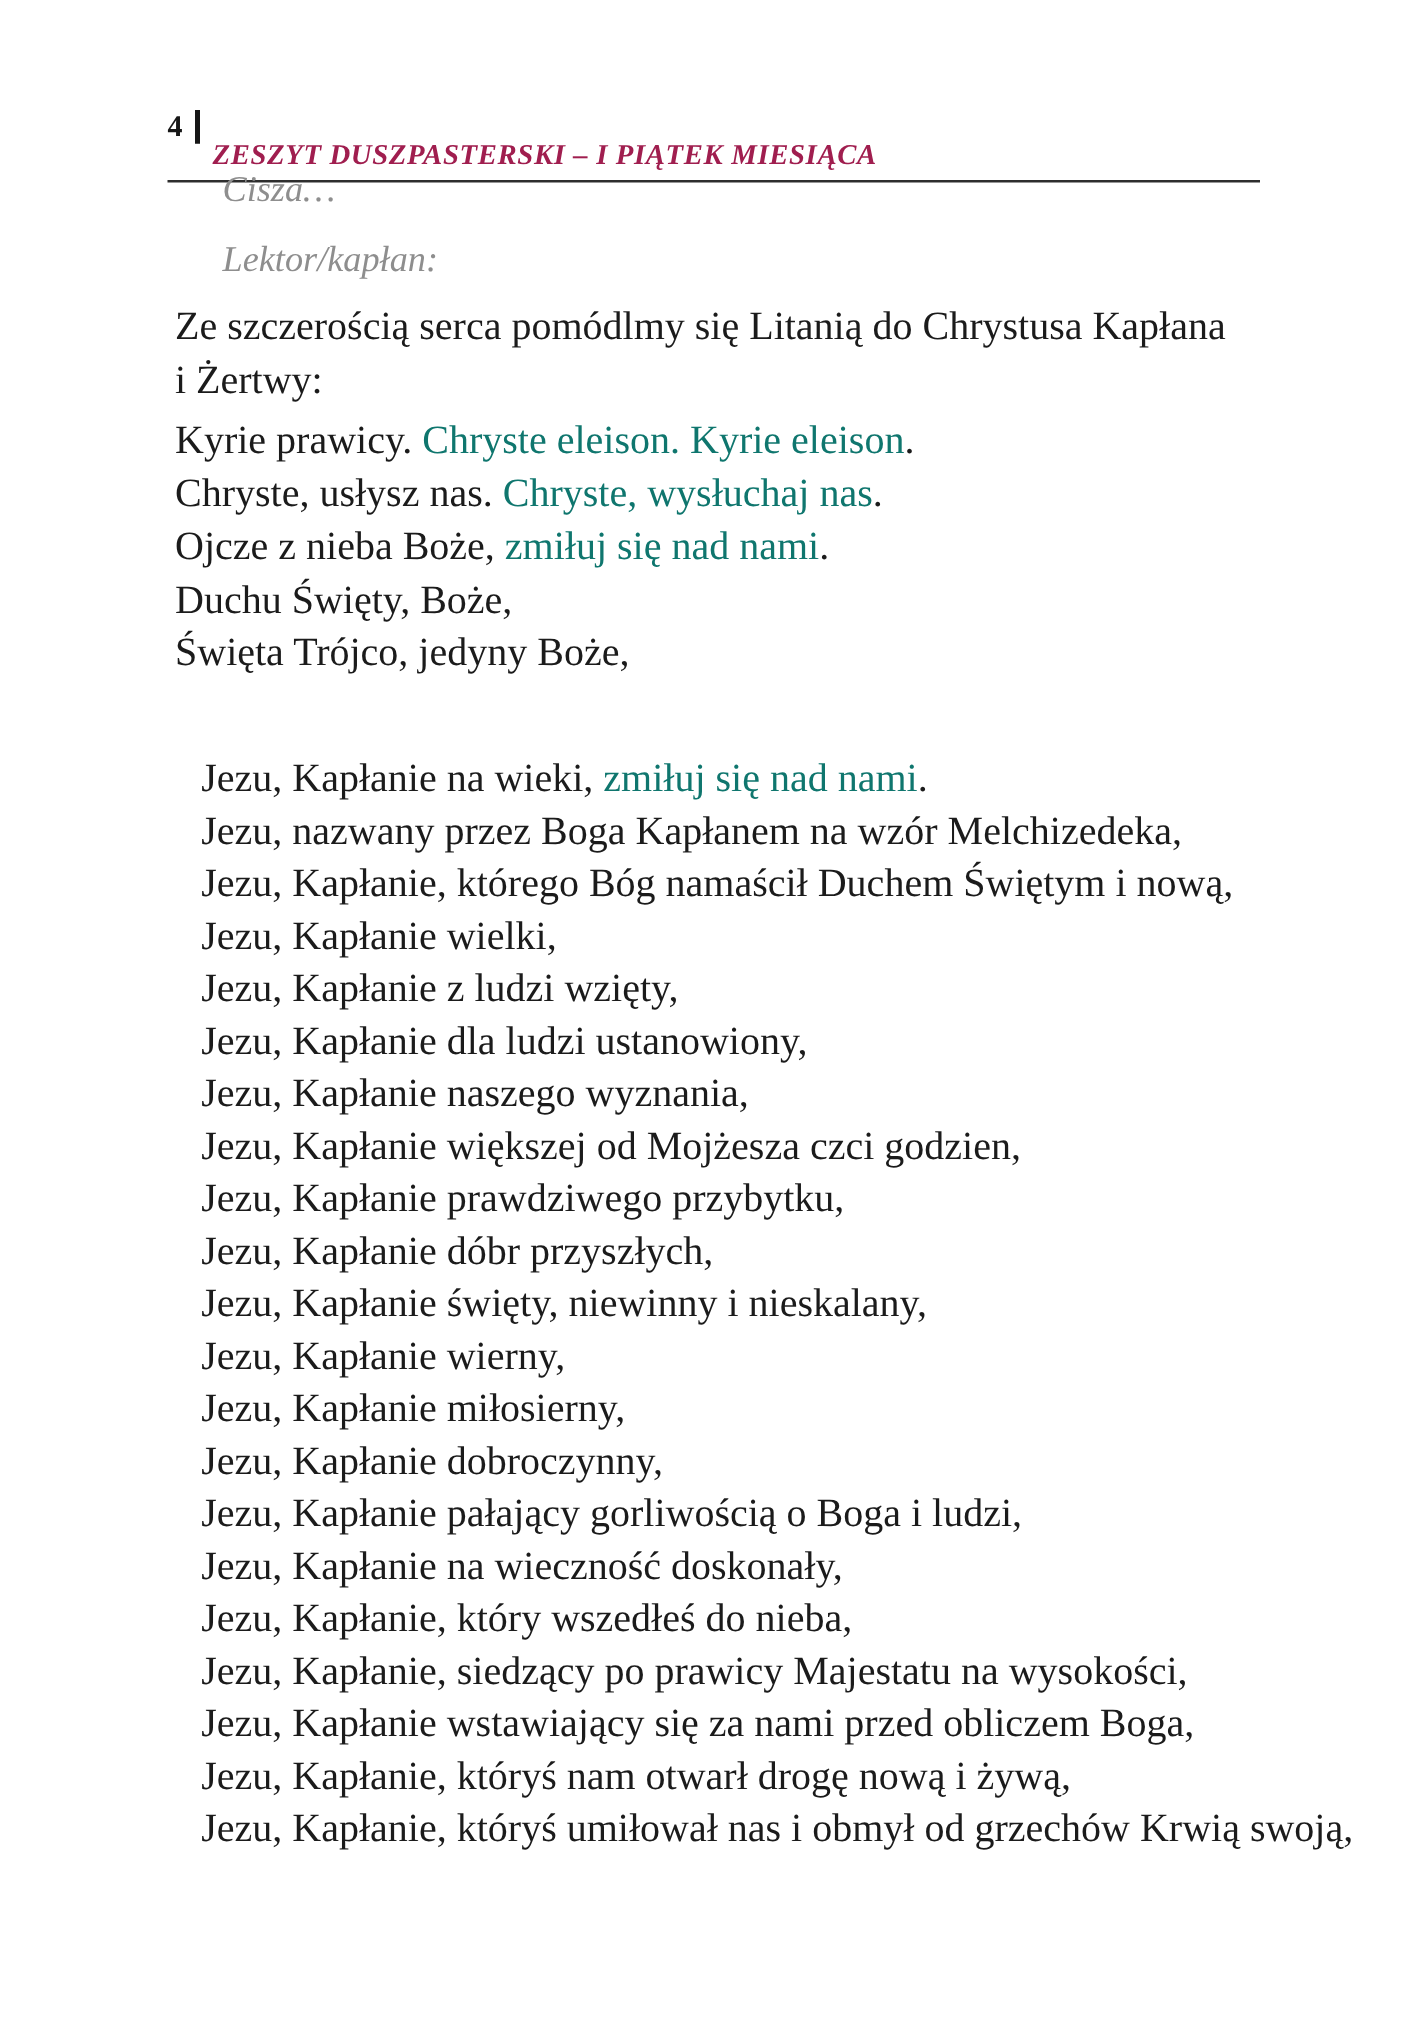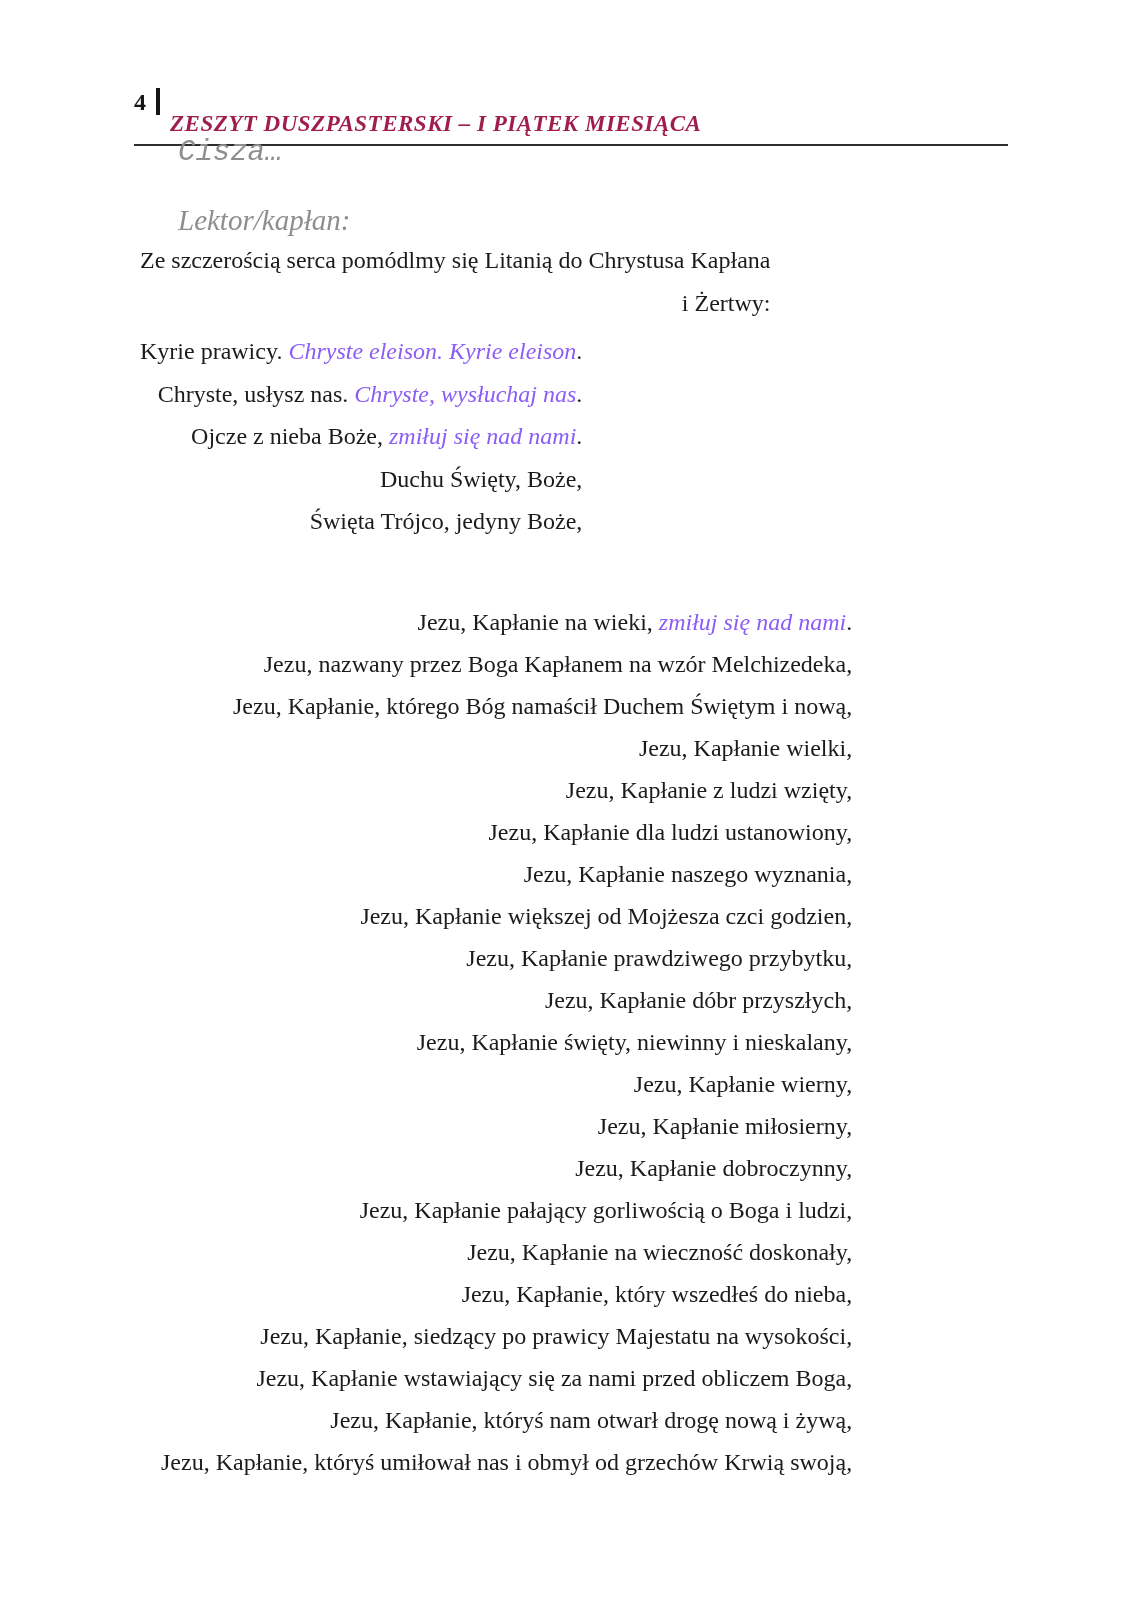--- a/index.html
+++ b/index.html
@@ -50,29 +50,28 @@
   
   .stage {
     position: absolute;
     left: 178px;
     font-size: 29px;
     font-style: italic;
     color: #8e8e8e;
     line-height: 1;
     white-space: nowrap;
   }
-  .stage-silence { top: 138px; font-family: Liberation Mono, monospace; }
-  .stage-speaker { top: 206px; }
+  .stage-silence { top: 138px; }
+  .stage-speaker { top: 194px; }
 
   
   .bodytext {
-    font-size: 24px;
+    font-size: 32px;
     color: #1b1b1b;
     white-space: nowrap;
-    text-align: right;
   }
   .intro {
     position: absolute;
     top: 239px;
     left: 140px;
     line-height: 43px;
   }
   .kyrie {
     position: absolute;
     top: 330px;
@@ -80,22 +79,21 @@
     line-height: 42.5px;
   }
   .litany {
     position: absolute;
     top: 601px;
     left: 140px;
     line-height: 42px;
     margin-left: 21px;
   }
   .response {
-    color: #8b5cf6;
-    font-style: italic;
+    color: #0f766e;
   }
 </style>
 </head>
 <body>
 
 <div class="page">
 
   <div class="header">
     <span class="page-number">4</span>
     <span class="header-sep"></span>

